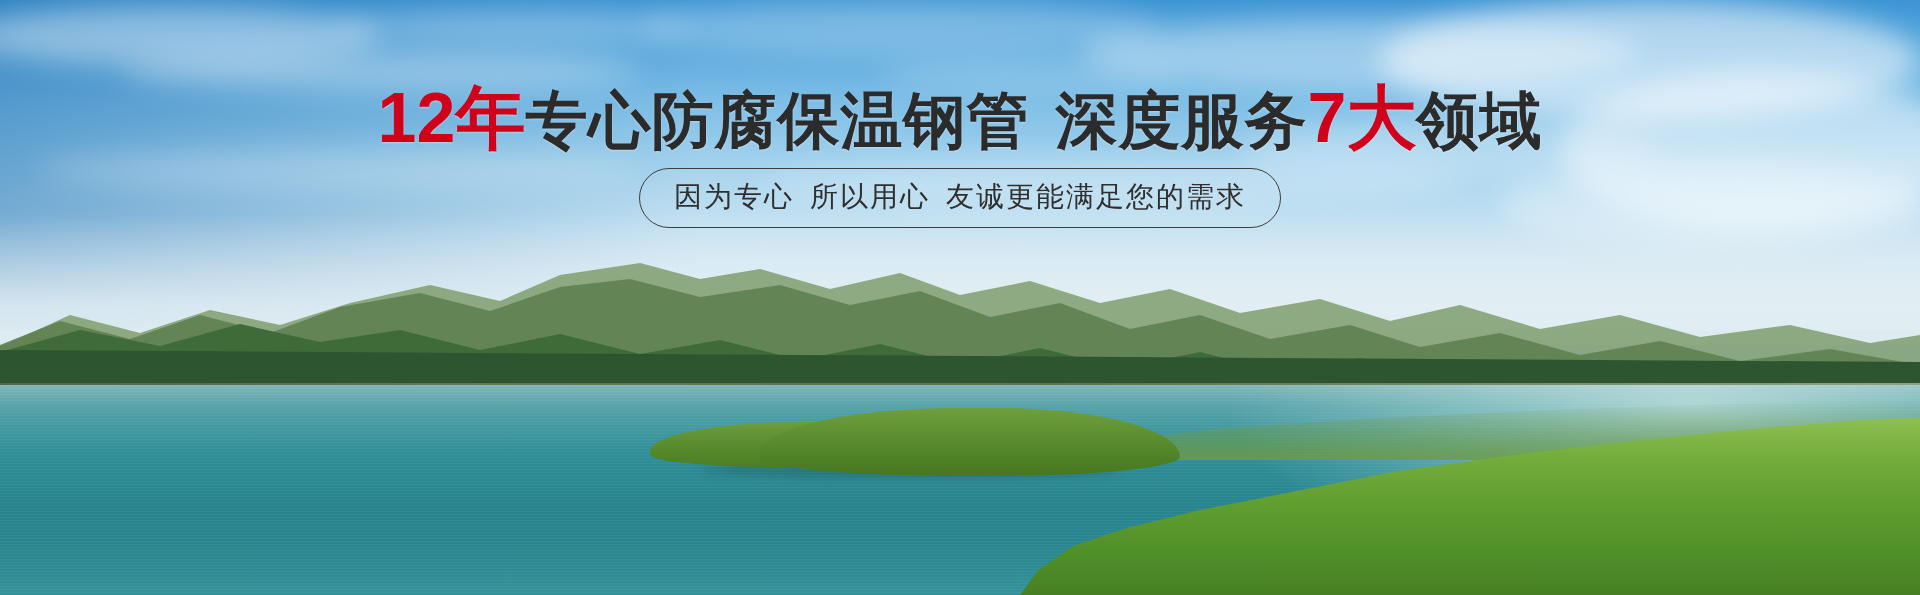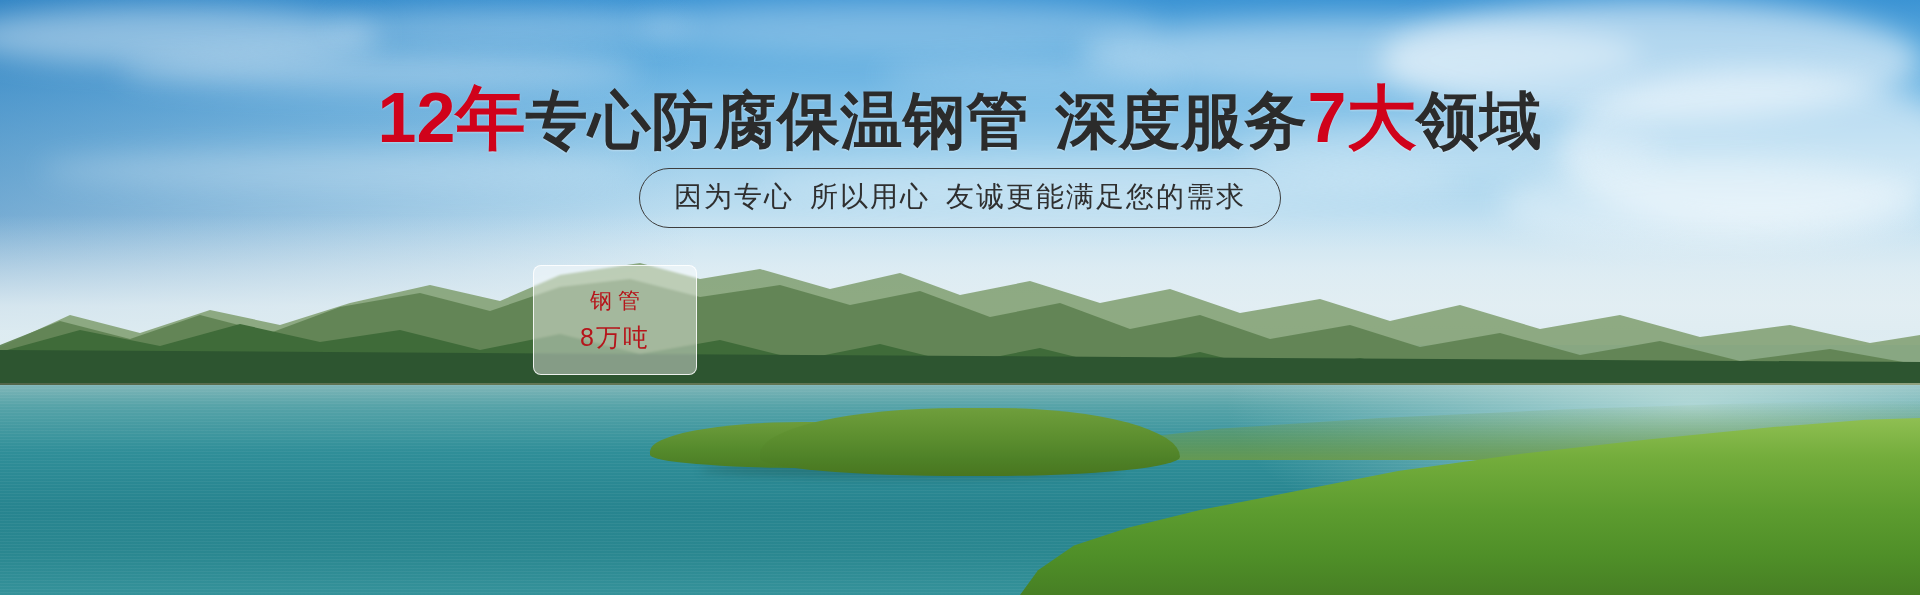--- a/index.html
+++ b/index.html
@@ -263,22 +263,18 @@
   </div>
 
   <div class="subtitle-wrap">
     <div class="subtitle">
       <span>因为专心</span><span class="sp"></span><span>所以用心</span><span class="sp"></span><span>友诚更能满足您的需求</span>
     </div>
   </div>
 
   <div class="cards">
 
-    <div class="card">
-      <div class="card-label">钢管</div>
-      <div class="card-value"><span>8万吨</span></div>
-    </div>
 
 
 
   </div>
 
 </div>
 
 </body></html>

